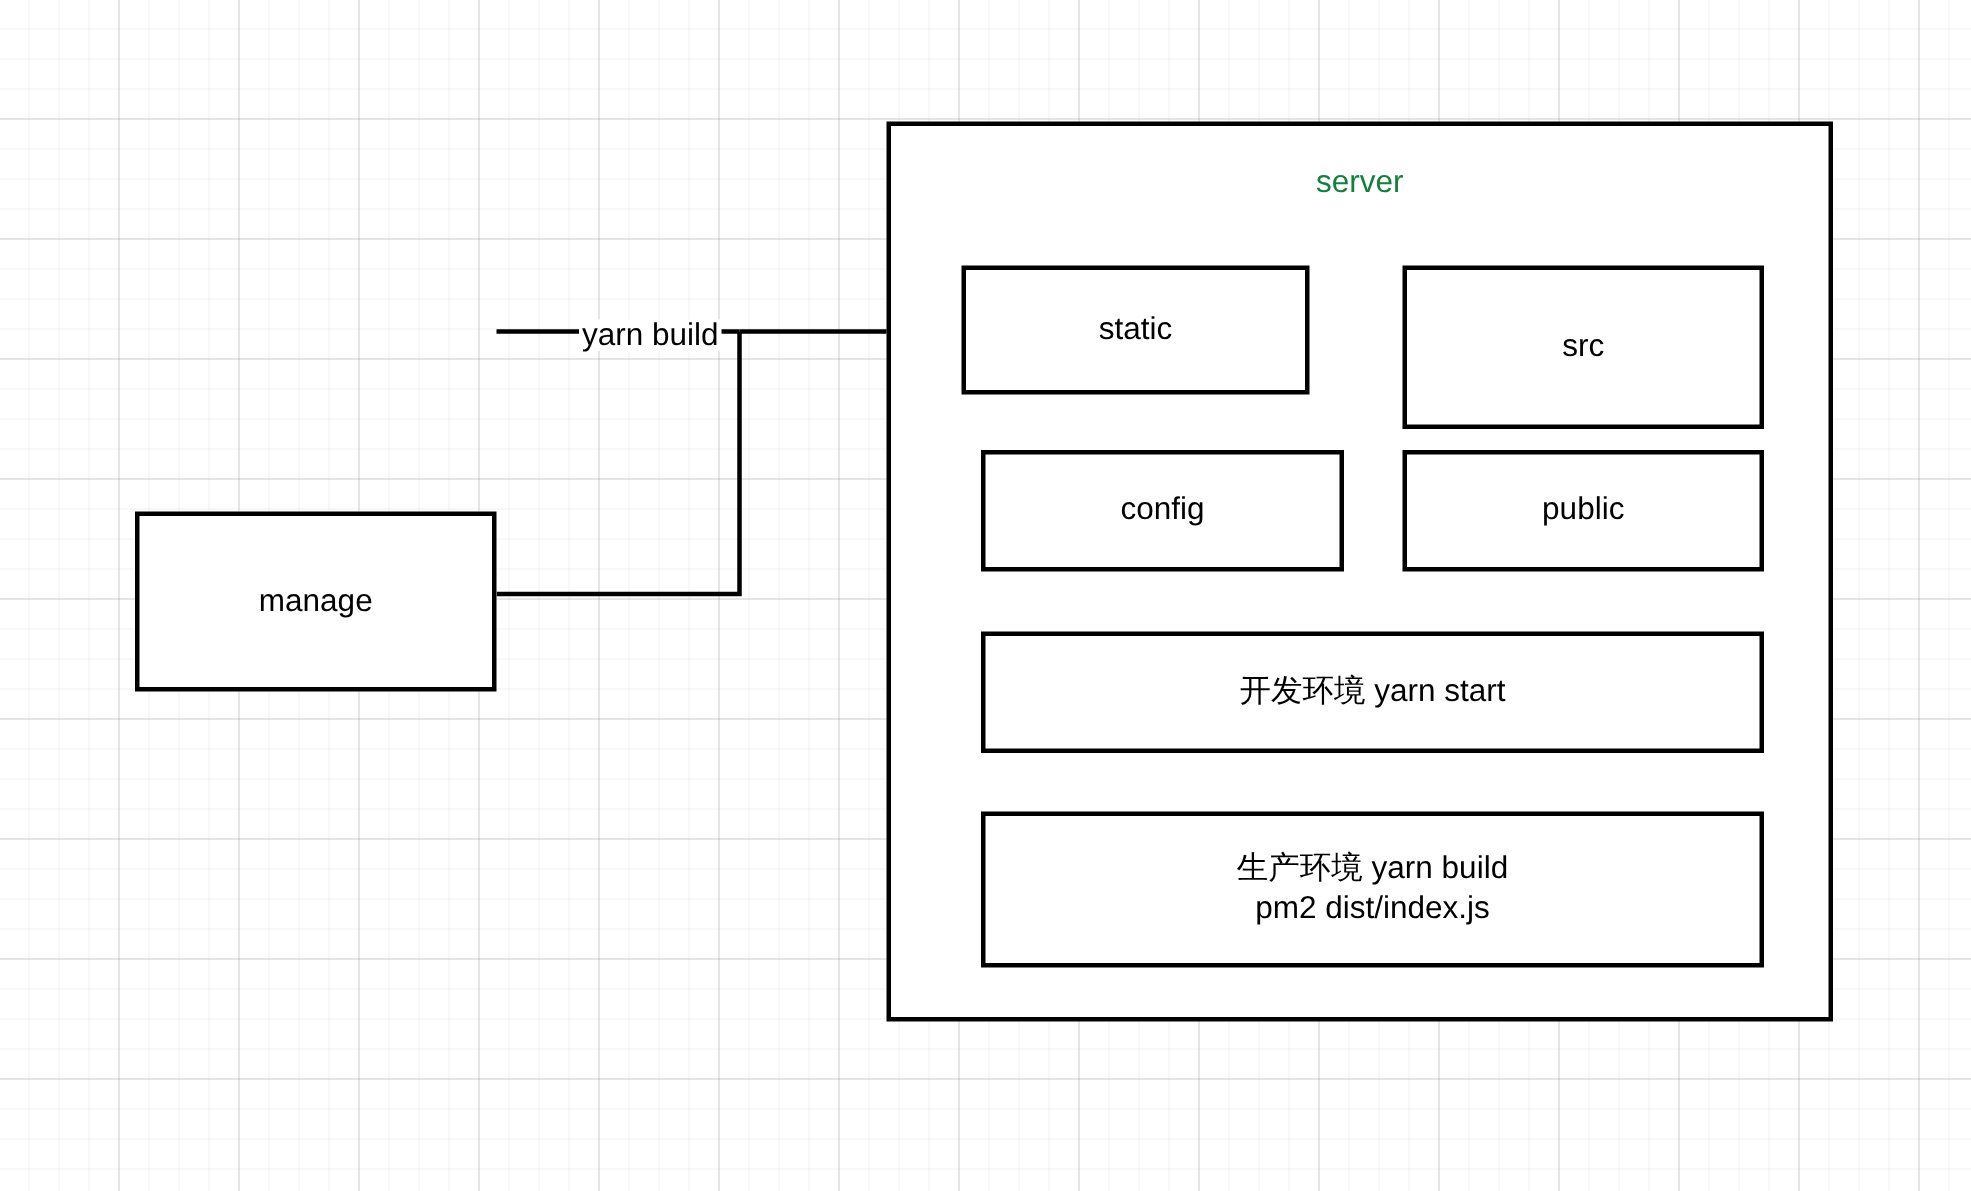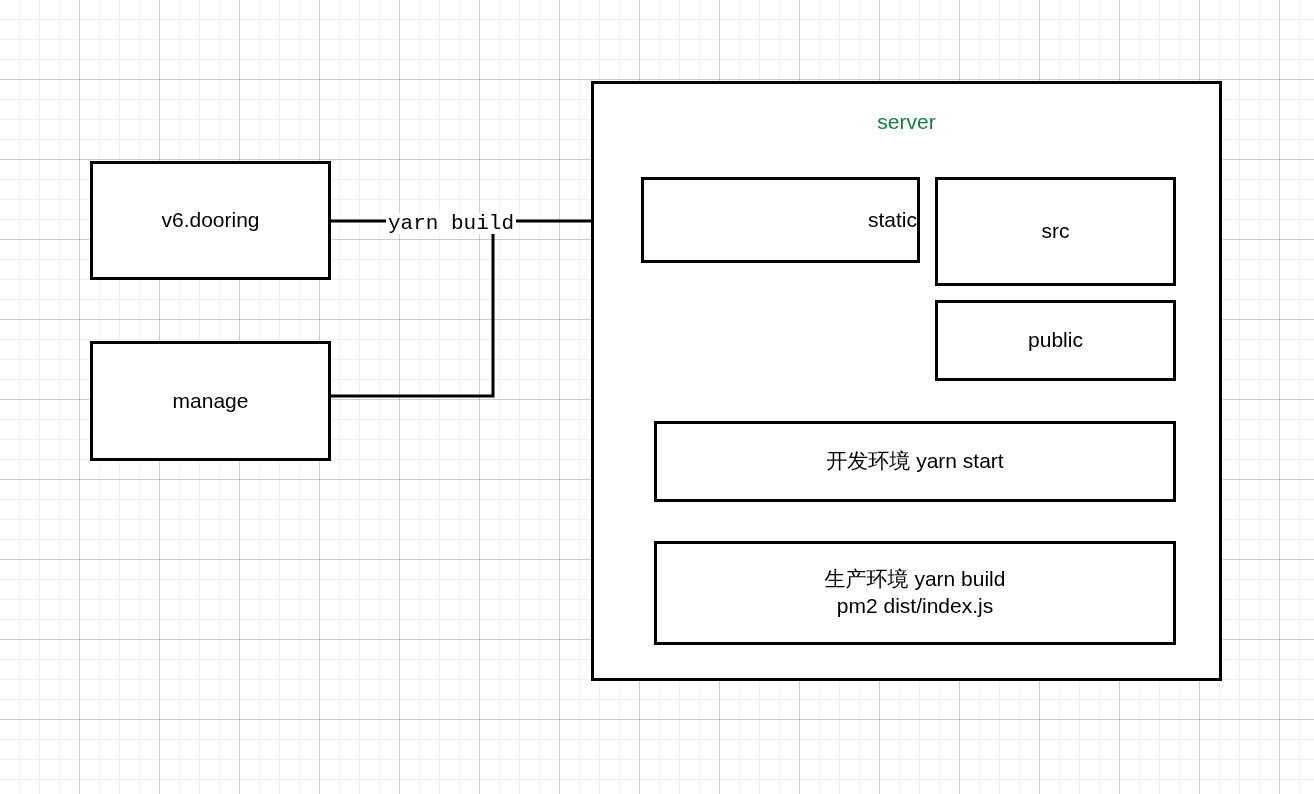--- a/index.html
+++ b/index.html
@@ -70,21 +70,20 @@
   }
 
   .edge-label {
     position: absolute;
     font-size: 21px;
     color: #000000;
     background: #ffffff;
     padding: 0 2px;
     line-height: 1;
     white-space: nowrap;
-    font-family: Liberation Mono, monospace;
   }
 </style>
 </head>
 <body>
 
 <div id="canvas">
 
   <svg class="edge-layer" width="1314" height="794" viewBox="0 0 1314 794">
     <defs>
       <marker id="arrowhead" markerWidth="10" markerHeight="8" refX="9.5" refY="4" orient="auto" markerUnits="userSpaceOnUse">
@@ -92,42 +91,42 @@
       </marker>
     </defs>
 
     <path d="M331,221 L493,221" fill="none" stroke="#000000" stroke-width="3"></path>
 
     <path d="M331,396 L493,396 L493,221" fill="none" stroke="#000000" stroke-width="3"></path>
 
     <path d="M493,221 L652,221" fill="none" stroke="#000000" stroke-width="3" marker-end="url(#arrowhead)"></path>
   </svg>
 
-  <div class="node" style="left:90px; top:161px; width:241px; height:119px;">
-    <span>v6.dooring</span>
-  </div>
 
   <div class="node" style="left:90px; top:341px; width:241px; height:120px;">
     <span>manage</span>
   </div>
 
   <div class="edge-label" style="left:386px; top:213px;">yarn build</div>
 
   <div class="container-node" style="left:591px; top:81px; width:631px; height:600px;">
     <div class="container-title">server</div>
   </div>
 
-  <div class="node" style="left:641px; top:177px; width:279px; height:86px;justify-content:flex-end;">
+  <div class="node" style="left:641px; top:177px; width:232px; height:86px;">
     <span>static</span>
   </div>
 
   <div class="node" style="left:935px; top:177px; width:241px; height:109px;">
     <span>src</span>
   </div>
 
+  <div class="node" style="left:654px; top:300px; width:242px; height:81px;">
+    <span>config</span>
+  </div>
 
   <div class="node" style="left:935px; top:300px; width:241px; height:81px;">
     <span>public</span>
   </div>
 
   <div class="node" style="left:654px; top:421px; width:522px; height:81px;">
     <span>开发环境 yarn start</span>
   </div>
 
   <div class="node" style="left:654px; top:541px; width:522px; height:104px;">

